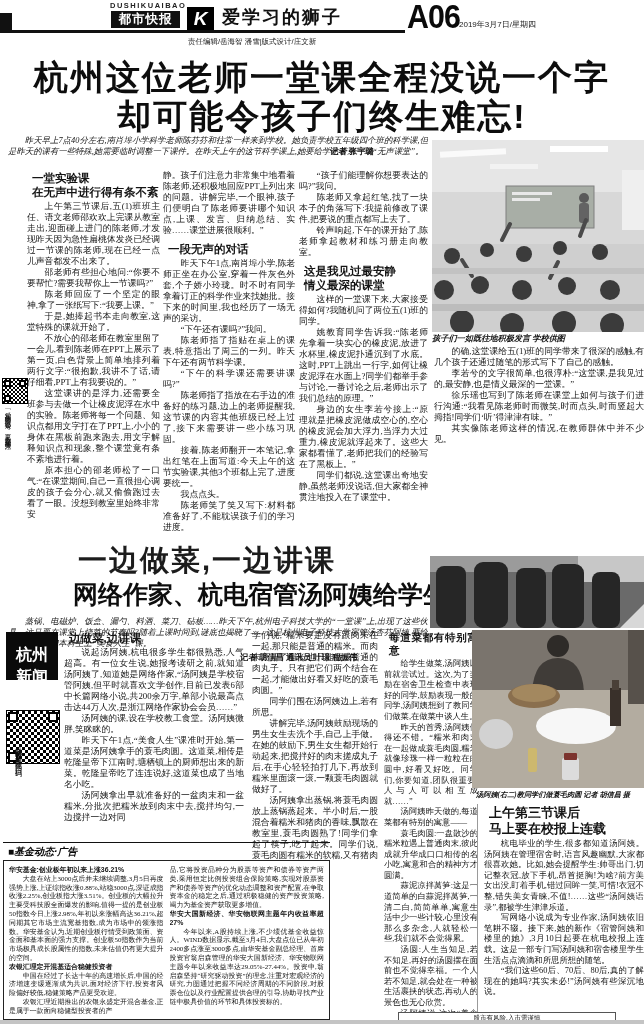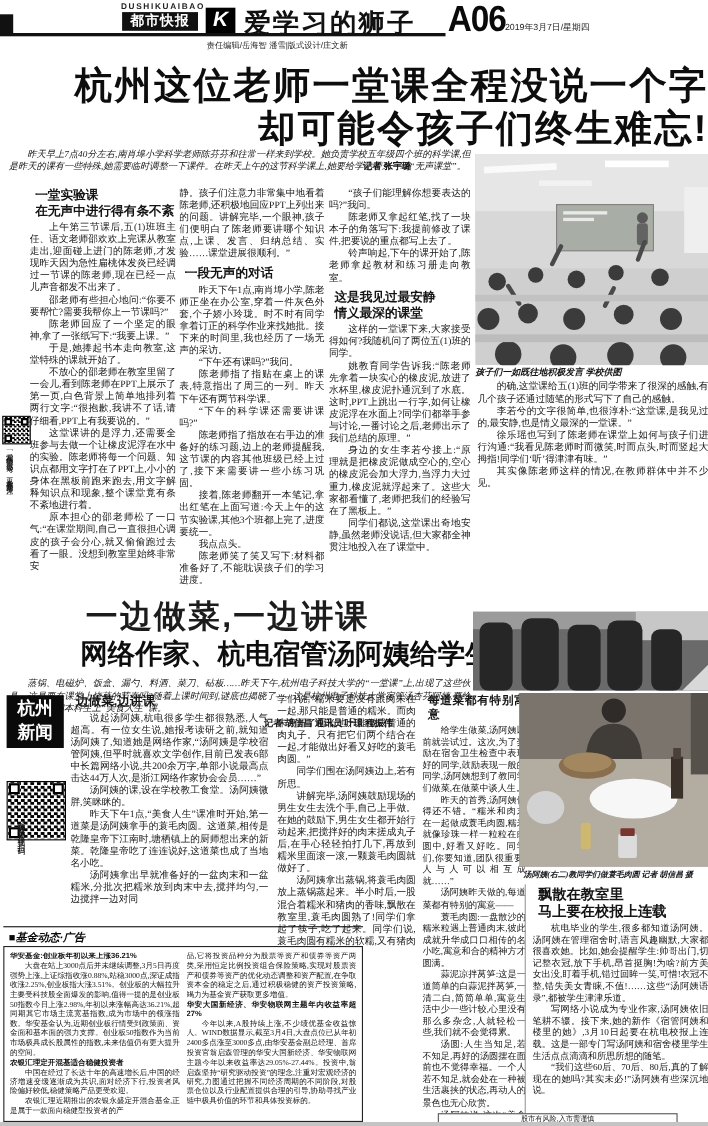--- a/index.html
+++ b/index.html
@@ -9,42 +9,42 @@
   .sans{font-family:"Liberation Sans",sans-serif}
   .col{font-size:8.8px;line-height:11px;text-align:justify;overflow:hidden}
   .col p{margin:0;text-indent:2em}
   .h-sub{font-family:"Liberation Sans",sans-serif;font-weight:bold;font-size:11.5px;
          line-height:14px;text-indent:0;margin:1px 0 2px 5px}
   .lead{font-style:italic;font-size:8.4px;line-height:11px;text-align:justify}
   .lead p{margin:0;text-indent:2em}
   .byline{font-size:8.4px;font-weight:bold;}
   .caption{font-size:8.2px;font-weight:bold;font-style:italic;line-height:10px}
   .headline{font-family:"Liberation Sans",sans-serif;font-weight:bold;color:#0d0d0d;
-            text-align:right;letter-spacing:2px;white-space:nowrap}
+            text-align:center;letter-spacing:2px;white-space:nowrap}
   .qr{background:repeating-conic-gradient(#000 0 25%,#fff 0 50%) 0 0/6px 6px;
       border:1px solid #000;position:relative}
   .qr .fd{position:absolute;width:10px;height:10px;border:2px solid #000;background:#fff;box-sizing:border-box}
   .qr .fd.tl{left:1px;top:1px}.qr .fd.tr{right:1px;top:1px}.qr .fd.bl{left:1px;bottom:1px}
   .qr-s{background:repeating-conic-gradient(#000 0 25%,#fff 0 50%) 0 0/4px 4px}
   .qr-s .fd{width:7px;height:7px;border-width:2px}
   .vtext{writing-mode:vertical-rl;font-family:"Liberation Sans",sans-serif;
          font-size:7.5px;line-height:11px;letter-spacing:1px}
   .adcol{font-size:6.9px;line-height:8.8px;text-align:justify;overflow:hidden}
   .adcol p{margin:0;text-indent:2em}
   .adcol .adh{font-weight:bold;text-indent:0;font-family:"Liberation Sans",sans-serif}
   .rule{background:#111}
 </style>
 </head>
 <body>
 
 <div class="abs rule" style="left:0;top:13px;width:12px;height:19px"></div>
 <div class="abs sans" style="left:110px;top:1px;font-size:7.5px;font-weight:bold;letter-spacing:1.5px;color:#222">DUSHIKUAIBAO</div>
 <div class="abs sans" style="left:111px;top:11px;width:69px;height:17px;background:#111;color:#fff;font-size:12.5px;font-weight:bold;text-align:center;line-height:17px;letter-spacing:1px">都市快报</div>
 <div class="abs sans" style="left:187px;top:7px;width:27px;height:24px;background:#000;color:#fff;font-size:19px;font-weight:bold;font-style:italic;text-align:center;line-height:24px">K</div>
-<div class="abs sans" style="left:222px;top:5px;font-size:24px;font-weight:600;letter-spacing:2px;color:#111">爱学习的狮子</div>
+<div class="abs sans" style="left:222px;top:5px;font-size:18px;font-weight:600;letter-spacing:2px;color:#111">爱学习的狮子</div>
 <div class="abs rule" style="left:0;top:30px;width:405px;height:3px"></div>
 <div class="abs sans" style="left:407px;top:-2px;font-size:33px;font-weight:800;letter-spacing:-1px;color:#0a0a0a;transform:scaleX(.92);transform-origin:left">A06</div>
 <div class="abs sans" style="left:459px;top:19px;font-size:8px;color:#222">2019年3月7日/星期四</div>
 <div class="abs sans" style="left:188px;top:37px;font-size:7.5px;color:#222">责任编辑/岳海智 潘雪|版式设计/庄文新</div>
 
 <div class="abs headline" style="left:0;top:55px;width:644px;font-size:34px">杭州这位老师一堂课全程没说一个字</div>
 <div class="abs headline" style="left:0;top:94px;width:644px;font-size:34px">却可能令孩子们终生难忘!</div>
 
 <div class="abs lead" style="left:8px;top:135px;width:420px;height:26px;overflow:hidden">
     <p>昨天早上7点40分左右,南肖埠小学科学老师陈芬芬和往常一样来到学校。她负责学校五年级四个班的科学课,但是昨天的课有一些特殊,她需要临时调整一下课件。在昨天上午的这节科学课上,她要给学生带来一场“无声课堂”。</p>
@@ -168,21 +168,21 @@
       <rect x="6" y="10" width="30" height="62" rx="8"></rect>
         <rect x="44" y="6" width="34" height="66" rx="9"></rect>
       <rect x="86" y="12" width="30" height="60" rx="8"></rect>
         <rect x="122" y="8" width="32" height="64" rx="9"></rect>
       <rect x="162" y="16" width="28" height="56" rx="8"></rect>
     </g>
     <polygon points="190,72 214,48 214,72" fill="#d8d8d8"></polygon>
   </svg>
 </div>
 
-<div class="abs sans" style="left:6px;top:632px;width:52px;height:48px;background:#0a0a0a;color:#fff;font-weight:bold;font-size:16px;line-height:22px;text-align:center;padding-top:2px;box-sizing:border-box">
+<div class="abs sans" style="left:6px;top:632px;width:52px;height:48px;background:#0a0a0a;color:#fff;font-weight:bold;font-size:16px;line-height:22px;text-align:center;padding-top:12px;box-sizing:border-box">
   <div>杭州</div>
   <div>新闻</div>
 </div>
 <div class="abs qr" style="left:6px;top:684px;width:52px;height:52px">
   <span class="fd tl"></span>
   <span class="fd tr"></span>
   <span class="fd bl"></span>
 </div>
 <div class="abs vtext" style="left:12px;top:742px;height:110px;font-size:7px;line-height:12px">
   <span>看汤阿姨“美食人生”视频</span>
@@ -234,21 +234,21 @@
     <rect x="92" y="123" width="13" height="7" rx="1" fill="#7c342e"></rect>
     <rect x="156" y="0" width="16" height="74" fill="#57514b"></rect>
   </svg>
 </div>
 <div class="abs caption" style="left:476px;top:790px;width:168px;font-size:7.2px">汤阿姨(右二)教同学们做蓑毛肉圆 记者 胡信昌 摄</div>
 
 <div class="abs" style="left:477px;top:804px;width:1px;height:208px;background:#9a9a9a"></div>
 
 <div class="abs" style="left:484px;top:804px;width:160px;height:208px;overflow:hidden">
   <div class="h-sub" style="font-size:13px;line-height:16px">
-    <span>飘散在教室里</span><br>
+    <span>上午第三节课后</span><br>
     <span>马上要在校报上连载</span>
   </div>
   <div class="col" style="width:160px;font-size:8.4px;line-height:10.6px">
     <p>杭电毕业的学生,很多都知道汤阿姨。汤阿姨在管理宿舍时,语言风趣幽默,大家都很喜欢她。比如,她会提醒学生:帅哥出门,切记整衣冠,放下手机,昂首挺胸!为啥?前方美女出没,盯着手机,错过回眸一笑,可惜!衣冠不整,错失美女青睐,不值!……这些“汤阿姨语录”,都被学生津津乐道。</p>
     <p>写网络小说成为专业作家,汤阿姨依旧笔耕不辍。接下来,她的新作《宿管阿姨和楼里的她》,3月10日起要在杭电校报上连载。这是一部专门写汤阿姨和宿舍楼里学生生活点点滴滴和所思所想的随笔。</p>
     <p>“我们这些60后、70后、80后,真的了解现在的她吗?其实未必!”汤阿姨有些深沉地说。</p>
   </div>
 </div>
 
 <div class="abs rule" style="left:3px;top:842px;width:327px;height:1px"></div>

